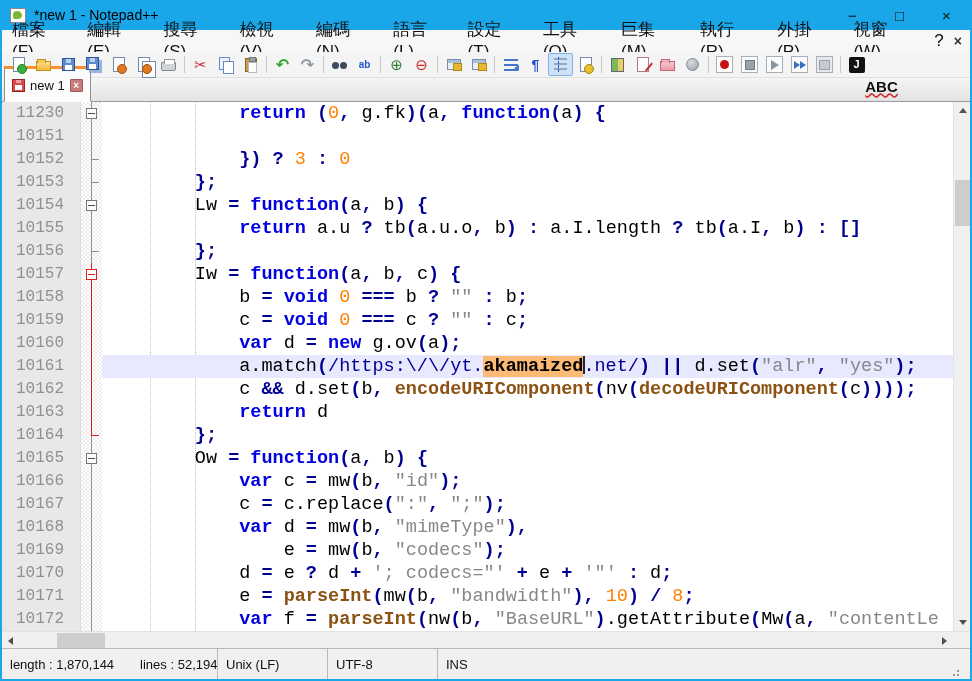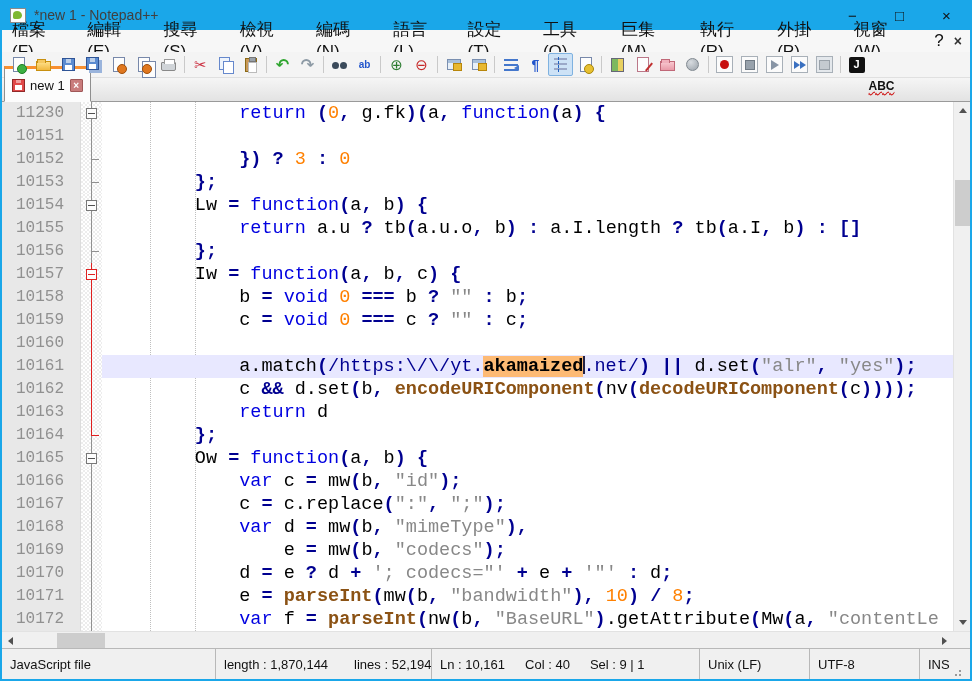--- a/index.html
+++ b/index.html
@@ -4,21 +4,21 @@
 <style>
   * { margin:0; padding:0; box-sizing:border-box; }
   html,body { width:972px; height:681px; font-family:"Liberation Sans","DejaVu Sans",sans-serif; }
   .win { width:972px; height:681px; display:flex; flex-direction:column; background:#fff;
          border-left:2px solid #1AA7E9; border-right:2px solid #1AA7E9; border-bottom:2px solid #1AA7E9; }
 
   
   .titlebar { height:30px; background:#1AA7E9; display:flex; align-items:center; flex:none; }
   .appicon { width:16px; height:15px; margin-left:8px; background:#fdfdfd; border:1px solid #8a8a8a; position:relative; }
   .appicon::after { content:""; position:absolute; left:2px; top:2px; width:9px; height:8px; border-radius:50% 60% 50% 20%; background:#7DB832; }
-  .title-text { margin-left:8px; font-size:14px; color:#404040; }
+  .title-text { margin-left:8px; font-size:14px; color:#000000; }
   .tb-controls { margin-left:auto; display:flex; height:100%; }
   .tb-btn { width:47px; height:100%; display:flex; align-items:center; justify-content:center; font-size:15px; color:#111; cursor:default; }
 
   
   .menubar { height:22px; background:#f7f7f7; display:flex; align-items:center; flex:none; }
   .mitem { padding:0 10px; font-size:17px; color:#111; line-height:22px; }
   .menu-x { margin-left:auto; margin-right:8px; font-size:14px; font-weight:bold; color:#333; line-height:22px; }
 
   
   .toolbar { height:26px; background:#f4f4f4; border-bottom:1px solid #e0e0e0; display:flex; align-items:center; padding-left:4px; flex:none; }
@@ -27,21 +27,21 @@
   .tsep { width:1px; height:17px; background:#c9c9c9; margin:0 3px; flex:none; }
   .gi { font-size:14px; line-height:1; }
   .g-cut { color:#CC3344; font-size:15px; }
   .g-undo { color:#2FA52F; font-weight:bold; font-size:16px; }
   .g-redo { color:#8d9aa5; font-weight:bold; font-size:16px; }
   .g-replace { color:#2255CC; font-weight:bold; font-size:10px; letter-spacing:0; }
   .g-zin { color:#2e7d32; font-size:15px; }
   .g-zout { color:#c62828; font-size:15px; }
   .g-pilcrow { color:#2255CC; font-weight:bold; font-size:14px; }
   .jtool { width:16px; height:16px; background:#111; color:#fff; border-radius:2px; font-size:11px; font-weight:bold; display:flex; align-items:center; justify-content:center; }
-  .spell { font-size:12px; font-weight:bold; color:#111; text-decoration:underline wavy #D02020;margin-top:43px; }
+  .spell { font-size:15px; font-weight:bold; color:#111; text-decoration:underline wavy #D02020;margin-top:43px; }
   i.doc { display:block; width:12px; height:15px; background:#fdfdfd; border:1px solid #7788AA; position:relative; }
   i.doc-new::after { content:""; position:absolute; right:-3px; bottom:-3px; width:8px; height:8px; border-radius:50%; background:#3CB043; border:1px solid #1e7e24; }
   i.doc-close::after { content:""; position:absolute; right:-3px; bottom:-3px; width:8px; height:8px; border-radius:50%; background:#E07820; border:1px solid #a04f0a; }
   i.doc-func::after { content:""; position:absolute; right:-3px; bottom:-3px; width:8px; height:8px; border-radius:50%; background:#E8C030; border:1px solid #a8860a; }
   i.doc-edit { border-color:#bb7788; }
   i.doc-edit::after { content:""; position:absolute; right:-2px; bottom:-1px; width:2px; height:10px; background:#C03030; transform:rotate(40deg); }
   i.doc2::before { content:""; position:absolute; left:3px; top:3px; width:12px; height:15px; background:#fdfdfd; border:1px solid #7788AA; }
   i.folder { display:block; width:15px; height:10px; background:linear-gradient(#FFE08A,#F0B840); border:1px solid #C89010; position:relative; margin-top:3px; }
   i.folder::before { content:""; position:absolute; left:0; top:-3px; width:7px; height:3px; background:#F5C860; border:1px solid #C89010; border-bottom:none; }
   i.folder-pink { background:linear-gradient(#F8C8D0,#E89AA8); border-color:#C06878; }
@@ -103,21 +103,21 @@
   .fstub { position:absolute; left:11px; top:11px; width:7px; height:1px; background:#909090; }
   .fstub.fr { background:#E02020; }
   .fbox { position:absolute; left:5px; top:6px; width:11px; height:11px; background:#FCFCFC; border:1px solid #787878; }
   .fbox::after { content:""; position:absolute; left:1px; right:1px; top:4px; height:1px; background:#505050; }
   .fbox.fr { border-color:#E02020; }
   .fbox.fr::after { background:#E02020; }
   .codetext { flex:1; white-space:pre; overflow:hidden; padding-left:4px;
               font:18.5px/23px "Liberation Mono","DejaVu Sans Mono",monospace; color:#000; }
   .row.cur .codetext { background:#E8E8FF; }
   .t-d { color:#000; }
-  .t-k { color:#0000E0; font-weight:normal; }
+  .t-k { color:#0000E0; font-weight:bold; }
   .t-o { color:#000090; font-weight:bold; }
   .t-n { color:#FF8000; }
   .t-s { color:#888888; }
   .t-f { color:#8B5214; font-weight:bold; }
   .t-r { color:#000090; font-weight:normal; }
   .t-rs { color:#000; font-weight:bold; background:#fdba74; }
   .caret { display:inline-block; width:2px; height:18px; background:#222246; vertical-align:text-top; margin-right:-2px; }
 
   
   .vscroll { width:17px; flex:none; background:#F0F0F0; border-left:1px solid #E2E2E2; position:relative; }
@@ -376,20 +376,21 @@
             <div class="fcell">
               <i class="fline fr"></i>
             </div>
             <div class="codetext"><span class="t-d">            c </span><span class="t-o">=</span><span class="t-d"> </span><span class="t-k">void</span><span class="t-d"> </span><span class="t-n">0</span><span class="t-d"> </span><span class="t-o">===</span><span class="t-d"> c </span><span class="t-o">?</span><span class="t-d"> </span><span class="t-s">""</span><span class="t-d"> </span><span class="t-o">:</span><span class="t-d"> c</span><span class="t-o">;</span></div>
           </div>
           <div class="row">
             <div class="lnum">10160</div>
             <div class="fcell">
               <i class="fline fr"></i>
             </div>
+            <div class="codetext"><span class="t-d">            </span><span class="t-k">var</span><span class="t-d"> d </span><span class="t-o">=</span><span class="t-d"> </span><span class="t-k">new</span><span class="t-d"> g.ov</span><span class="t-o">(</span><span class="t-d">a</span><span class="t-o">);</span></div>
           </div>
           <div class="row cur">
             <div class="lnum">10161</div>
             <div class="fcell">
               <i class="fline fr"></i>
             </div>
             <div class="codetext"><span class="t-d">            a.match</span><span class="t-o">(</span><span class="t-r">/https:\/\/yt.</span><span class="t-rs">akamaized</span><span class="caret"></span><span class="t-r">.net/</span><span class="t-o">)</span><span class="t-d"> </span><span class="t-o">||</span><span class="t-d"> d.set</span><span class="t-o">(</span><span class="t-s">"alr"</span><span class="t-o">,</span><span class="t-d"> </span><span class="t-s">"yes"</span><span class="t-o">);</span></div>
           </div>
           <div class="row">
             <div class="lnum">10162</div>
@@ -491,29 +492,23 @@
         </div>
       <div class="hthumb"></div>
       <div class="harrow right">
           <span class="tri-right"></span>
         </div>
     </div>
     <div class="corner"></div>
   </div>
 
   <div class="statusbar">
-    <div class="ssec s1">JavaScript file</div>
     <div class="ssec s2">
       <span>length : 1,870,144</span>
       <span>lines : 52,194</span>
-    </div>
-    <div class="ssec s3">
-      <span>Ln : 10,161</span>
-      <span>Col : 40</span>
-      <span>Sel : 9 | 1</span>
     </div>
     <div class="ssec s4">Unix (LF)</div>
     <div class="ssec s5">UTF-8</div>
     <div class="ssec s6">
       <span>INS</span>
       <span class="grip"></span>
     </div>
   </div>
 
 </div>

